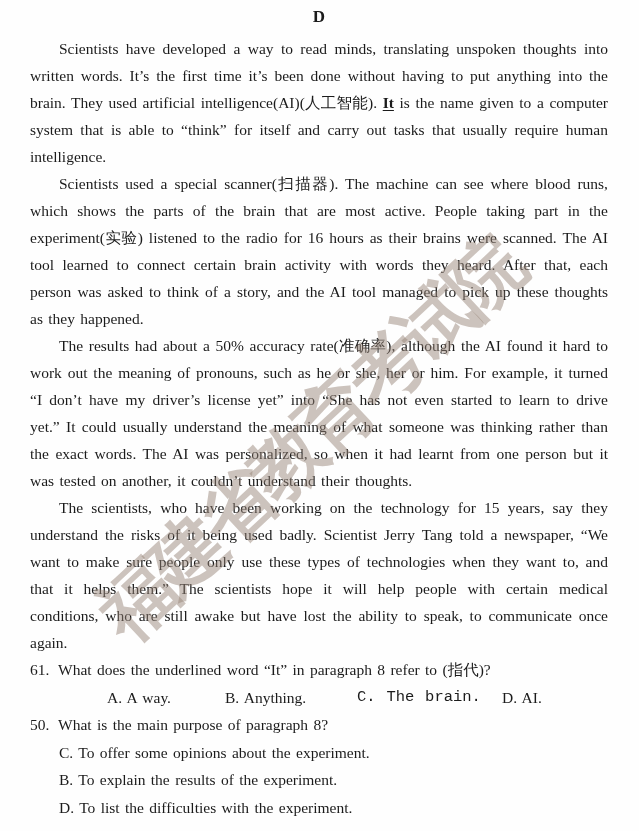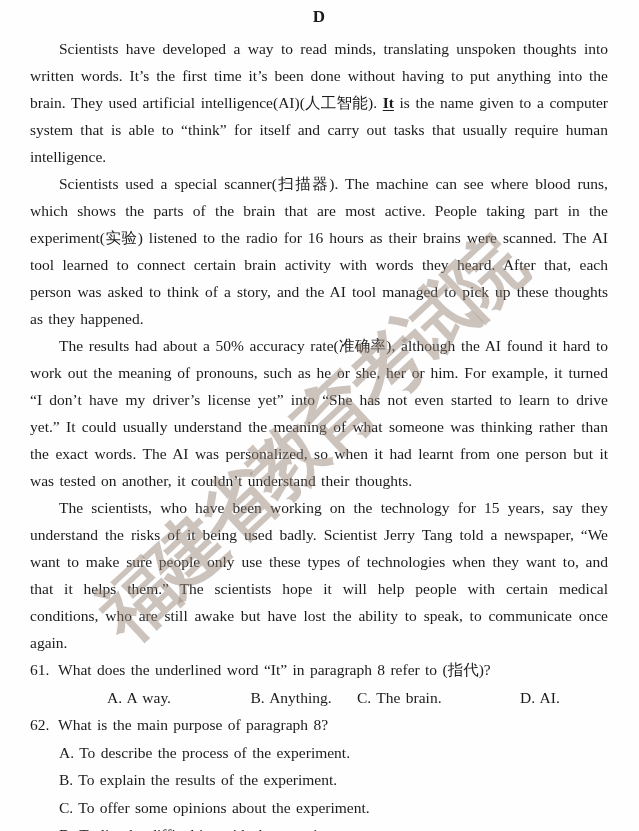--- a/index.html
+++ b/index.html
@@ -54,23 +54,23 @@
     flex: 0 0 28px;
   }
   .q-text {
     flex: 1;
   }
   .opts-inline {
     display: flex;
     margin-left: 29px;
   }
   .opts-inline .opt-0 { width: 118px; margin-left: 48px; }
-  .opts-inline .opt-1 { width: 132px; text-align: center; }
-  .opts-inline .opt-2 { width: 145px; }
-  .opts-inline .opt-3 { flex: 1; margin-left: 18px; }
+  .opts-inline .opt-1 { width: 132px; }
+  .opts-inline .opt-2 { width: 145px; font-family: Liberation Mono, monospace; }
+  .opts-inline .opt-3 { flex: 1; }
   .opts-block > div {
     margin-left: 29px;
   }
   .watermark {
     position: absolute;
     left: 20px;
     top: 400px;
     width: 580px;
     font-size: 74px;
     line-height: 1.1;
@@ -108,25 +108,24 @@
       <span class="q-text">What does the underlined word “It” in paragraph 8 refer to (指代)?</span>
     </div>
     <div class="opts-inline">
       <span class="opt-0">A. A way.</span>
       <span class="opt-1">B. Anything.</span>
       <span class="opt-2">C. The brain.</span>
       <span class="opt-3">D. AI.</span>
     </div>
 
     <div class="q-line">
-      <span class="q-num">62.</span>
+      <span class="q-num">50.</span>
       <span class="q-text">What is the main purpose of paragraph 8?</span>
     </div>
     <div class="opts-block">
-      <div>A. To describe the process of the experiment.</div>
+      <div>C. To offer some opinions about the experiment.</div>
       <div>B. To explain the results of the experiment.</div>
-      <div>C. To offer some opinions about the experiment.</div>
       <div>D. To list the difficulties with the experiment.</div>
     </div>
 
   </div>
 
 </div>
 
 </body></html>

